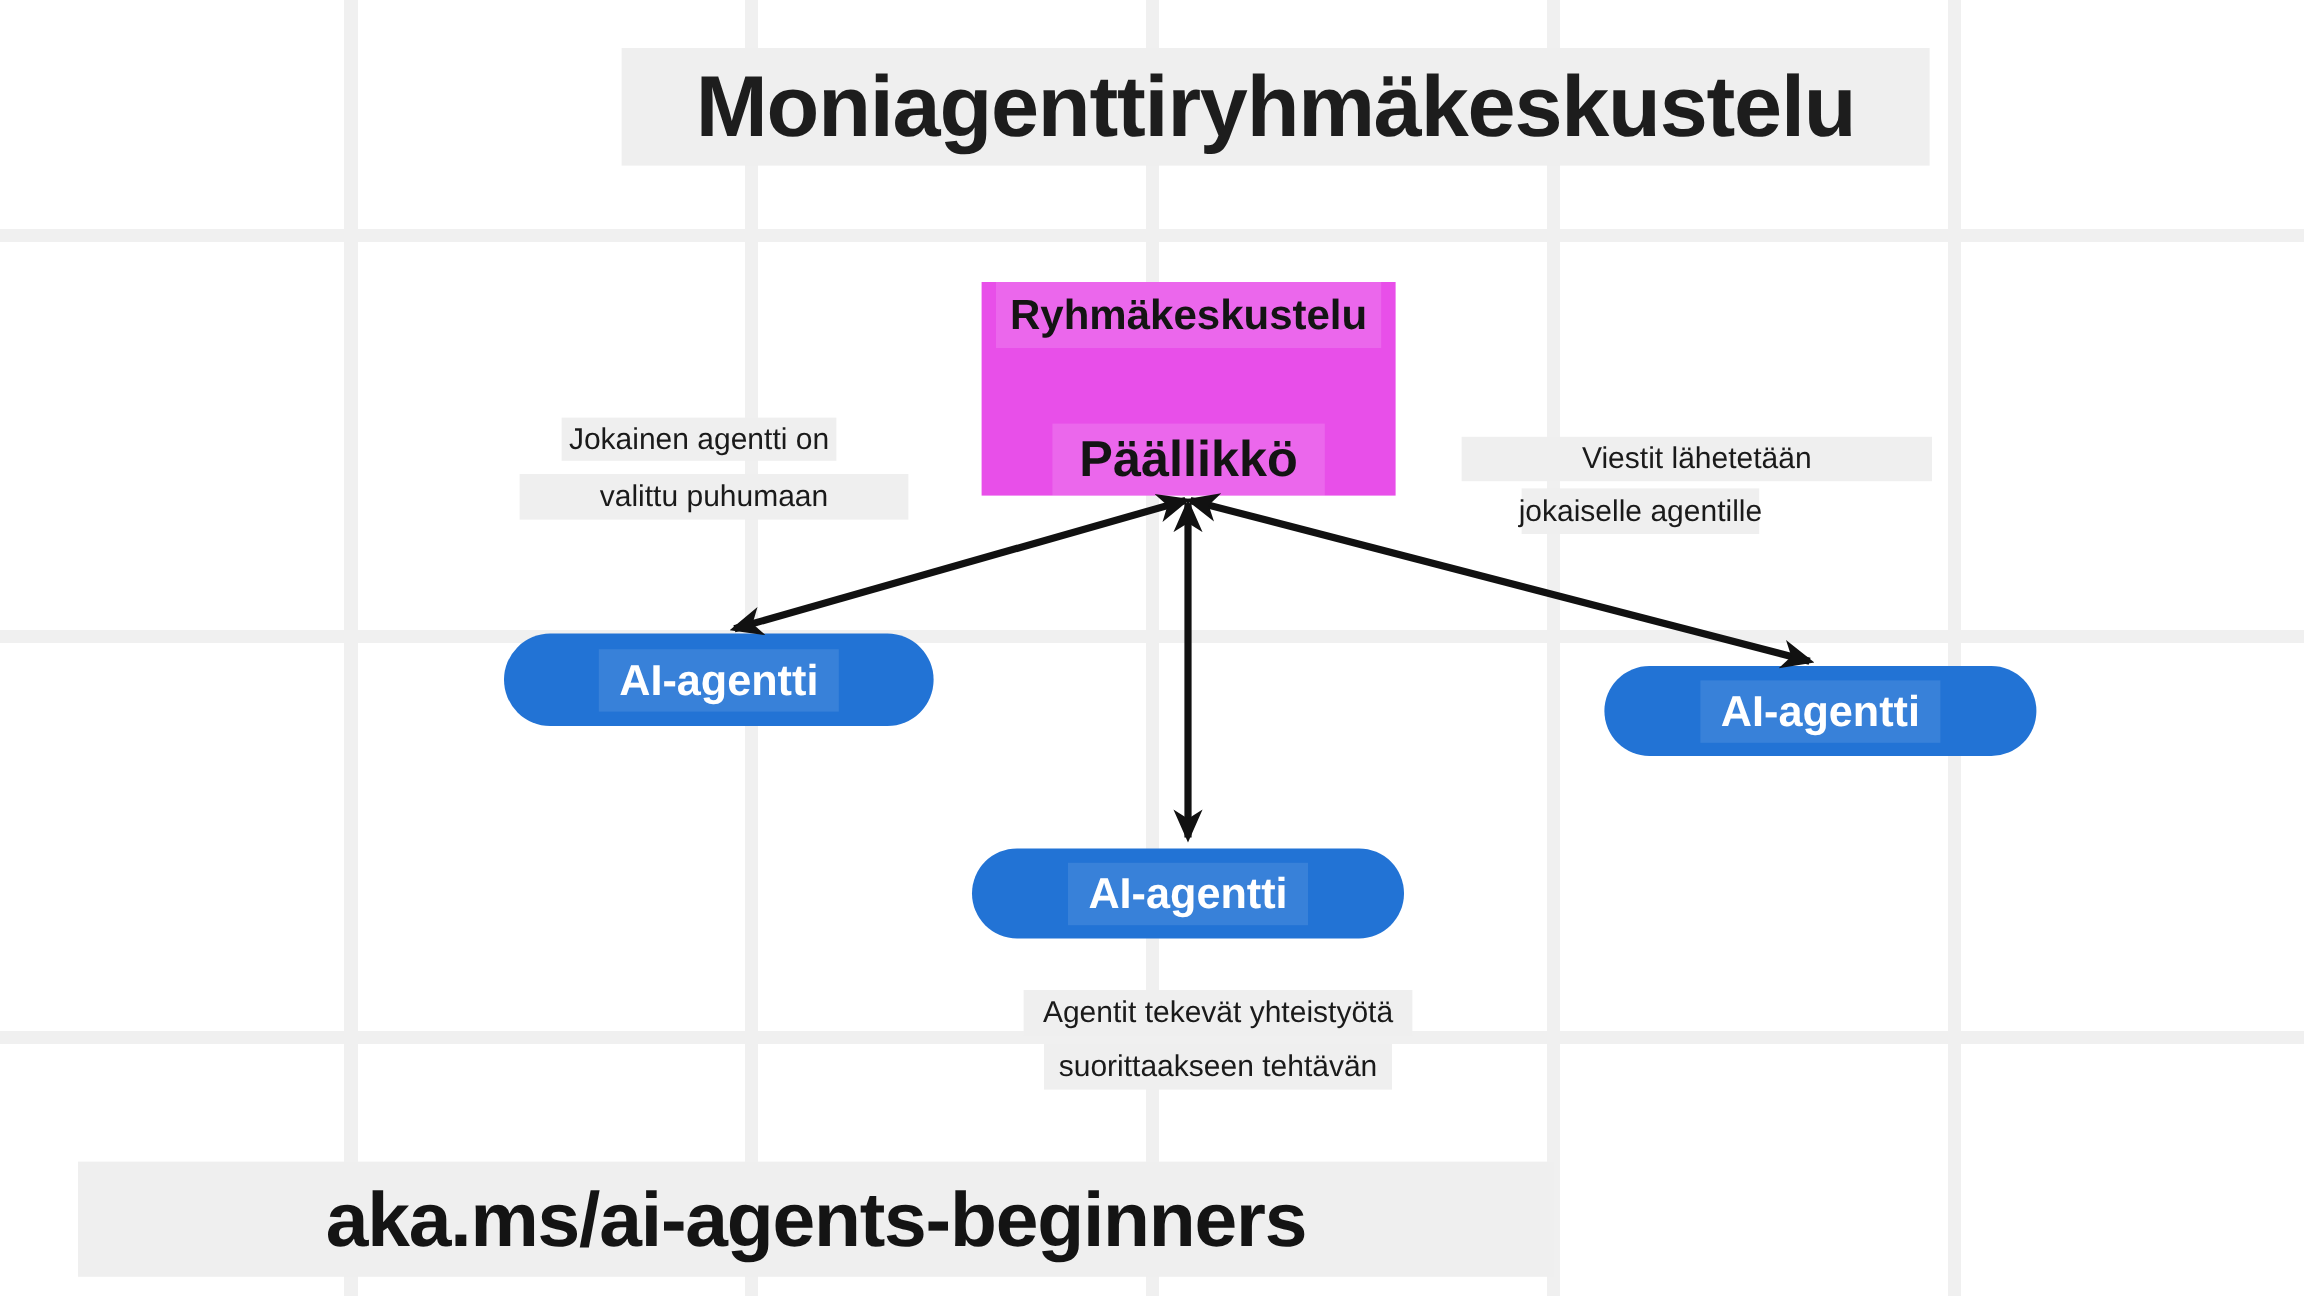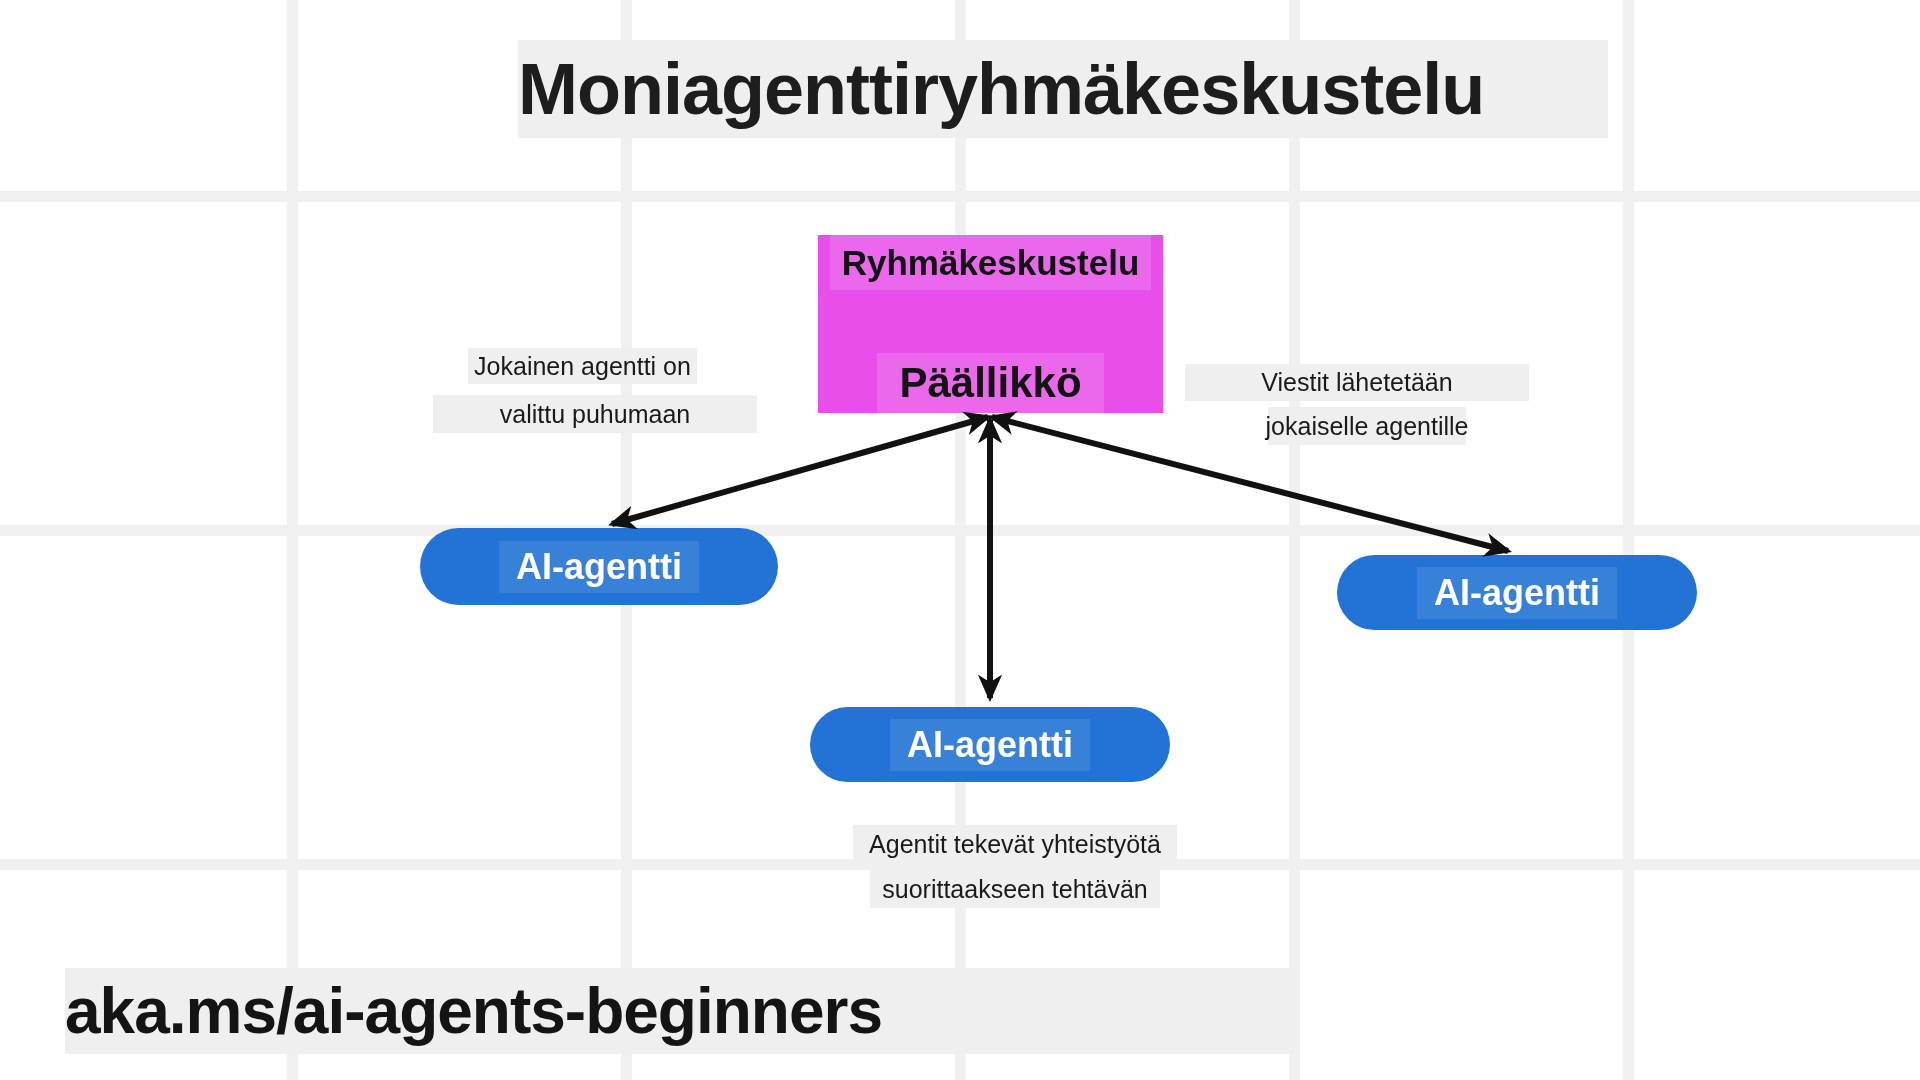--- a/index.html
+++ b/index.html
@@ -12,25 +12,25 @@
         rgba(0,0,0,0) 0px, rgba(0,0,0,0) 287px,
         #f0f0f0 287px, #f0f0f0 298px,
         rgba(0,0,0,0) 298px, rgba(0,0,0,0) 334px),
       repeating-linear-gradient(to bottom,
         rgba(0,0,0,0) 0px, rgba(0,0,0,0) 191px,
         #f0f0f0 191px, #f0f0f0 202px,
         rgba(0,0,0,0) 202px, rgba(0,0,0,0) 334px);
   }
   .bar{
     position:absolute;background:#efefef;display:flex;
-    align-items:center;justify-content:flex-start;white-space:nowrap;
+    align-items:center;justify-content:center;white-space:nowrap;
   }
   #title-bar{left:518px;top:40px;width:1090px;height:98px;}
   #title-bar .t{font-size:72px;font-weight:600;color:#1d1d1d;letter-spacing:-1px;}
-  #url-bar{left:65px;top:968px;width:1230px;height:86px;}
+  #url-bar{left:65px;top:968px;width:1230px;height:96px;}
   #url-bar .t{font-size:64px;font-weight:600;color:#141414;letter-spacing:-1px;}
 
   #manager{
     position:absolute;left:818px;top:235px;width:345px;height:178px;
     background:#e84fe9;display:flex;flex-direction:column;
     align-items:center;justify-content:space-between;gap:12px;
   }
   #manager .hl{
     background:rgba(255,255,255,0.14);color:#141414;line-height:1;
     white-space:nowrap;display:block;
@@ -50,21 +50,21 @@
     font-size:36px;font-weight:600;padding:8px 17px;white-space:nowrap;
   }
 
   .note{
     position:absolute;background:#efefef;color:#1a1a1a;
     display:flex;align-items:center;justify-content:center;
     font-size:25px;line-height:1;white-space:nowrap;
   }
   #note-left-1  {left:468px; top:348px; width:229px; height:36px;}
   #note-left-2  {left:433px; top:395px; width:324px; height:38px;text-align:center;}
-  #note-right-1 {left:1185px;top:364px; width:344px; height:37px;}
+  #note-right-1 {left:1218px;top:364px; width:392px; height:37px;}
   #note-right-2 {left:1268px;top:407px; width:198px; height:38px;}
   #note-bottom-1{left:853px; top:825px; width:324px; height:38px;}
   #note-bottom-2{left:870px; top:870px; width:290px; height:38px;}
 
   #arrows{position:absolute;left:0;top:0;width:1920px;height:1080px;pointer-events:none;}
 </style>
 </head>
 <body>
 
 <div id="canvas">

